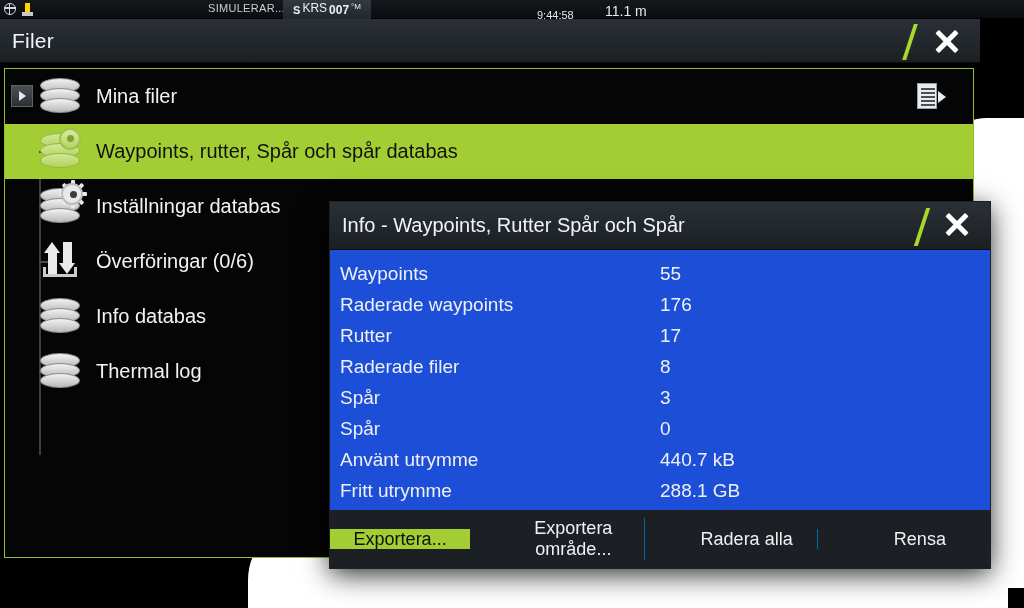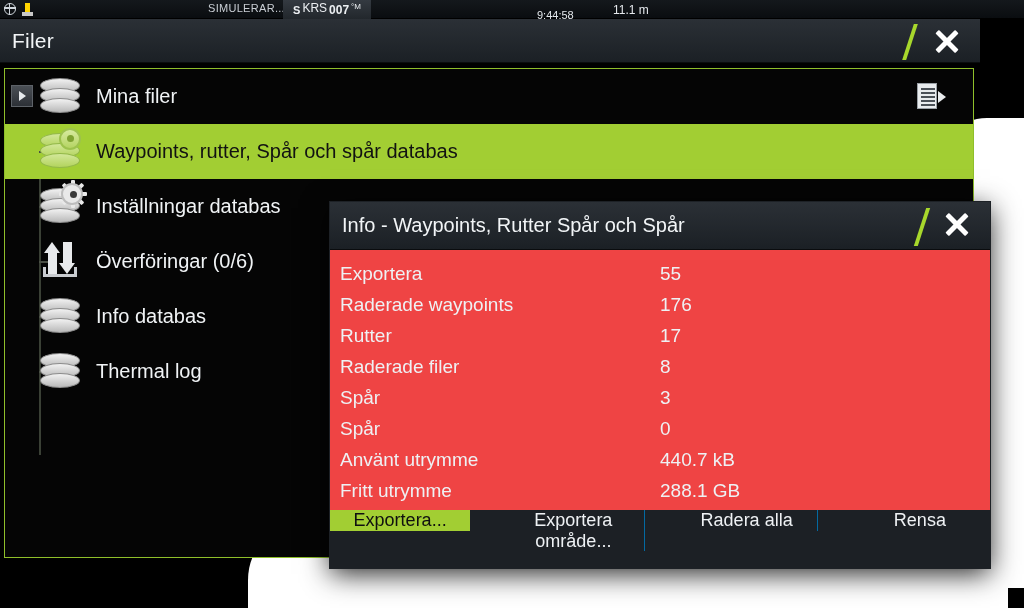--- a/index.html
+++ b/index.html
@@ -64,21 +64,21 @@
     width:88px;
     background:linear-gradient(#343a41,#22272c);
     display:flex; align-items:center; justify-content:center;
     gap:2px; color:#eceff2;
   }
   #sb-heading .hx{ font-size:11px; font-weight:bold; }
   #sb-heading .hs{ font-size:12px; position:relative; top:-2px; }
   #sb-heading .hv{ font-size:12px; font-weight:bold; }
   #sb-heading .hu{ font-size:8px; position:relative; top:-3px; }
   #sb-time{ position:absolute; left:537px; top:9px; font-size:11px; color:#e4e8ec; }
-  #sb-depth{ position:absolute; left:605px; top:3px; font-size:12px; color:#e4e8ec;margin-left:8px; }
+  #sb-depth{ position:absolute; left:605px; top:3px; font-size:14px; color:#e4e8ec; }
 
   
   #filer-window{
     position:absolute; left:0; top:19px; width:980px; height:44px;
     background:linear-gradient(#2b3036,#1b2025);
     background-image:
       linear-gradient(#2b3036,#1b2025),
       repeating-linear-gradient(45deg, rgba(255,255,255,.018) 0 2px, transparent 2px 4px);
     display:flex; align-items:center;
     border-bottom:1px solid #0a0c0e;
@@ -216,21 +216,21 @@
   #panel-menu-icon .tri{
     position:absolute; left:21px; top:8px; width:0; height:0;
     border-left:8px solid #e9ecee;
     border-top:6px solid transparent;
     border-bottom:6px solid transparent;
   }
 
   
   #info-dialog{
     position:absolute; left:330px; top:202px; width:660px; height:366px;
-    background:#ef4444;
+    background:#1d4ed8;
     box-shadow:0 0 0 1px #1d2126, 0 6px 26px rgba(0,0,0,.85);
   }
   #info-titlebar{
     position:relative; height:48px;
     background:linear-gradient(#2b3036,#1b2025);
     display:flex; align-items:center;
     border-bottom:1px solid #0a0c0e;
   }
   #info-title{ margin-left:12px; font-size:20px; color:#f2f5f7; }
   #info-titlebar .title-slash{ right:66px; top:6px; height:38px; }
@@ -238,21 +238,21 @@
   .info-row{
     display:flex; height:31px; align-items:center;
     font-size:19px; color:#eef1f4;
   }
   .info-key{ width:320px; }
   .info-val{ }
 
   #info-buttons{
     position:absolute; left:0; bottom:0; width:660px; height:58px;
     background:#1c2025;
-    display:flex; align-items:flex-start;gap:32px;
+    display:flex; align-items:center;gap:32px;
   }
   .btn{
     flex:1; display:flex; align-items:center; justify-content:center;
     text-align:center; font-size:18px; color:#eef1f4;
     cursor:pointer; line-height:1.15;
     border-right:1px solid #0369a1;
   }
   .btn:last-child{ border-right:none; }
   .btn.primary{
     background:#a2ce33; color:#101010; border-right:1px solid #1c2025;
@@ -390,21 +390,21 @@
 
   <div id="info-dialog">
     <div id="info-titlebar">
       <div id="info-title">Info - Waypoints, Rutter Spår och Spår</div>
       <div class="title-slash"></div>
       <div class="close-x"></div>
     </div>
 
     <div id="info-rows">
       <div class="info-row">
-        <div class="info-key">Exportera</div>
+        <div class="info-key">Waypoints</div>
         <div class="info-val">55</div>
       </div>
       <div class="info-row">
         <div class="info-key">Raderade waypoints</div>
         <div class="info-val">176</div>
       </div>
       <div class="info-row">
         <div class="info-key">Rutter</div>
         <div class="info-val">17</div>
       </div>

